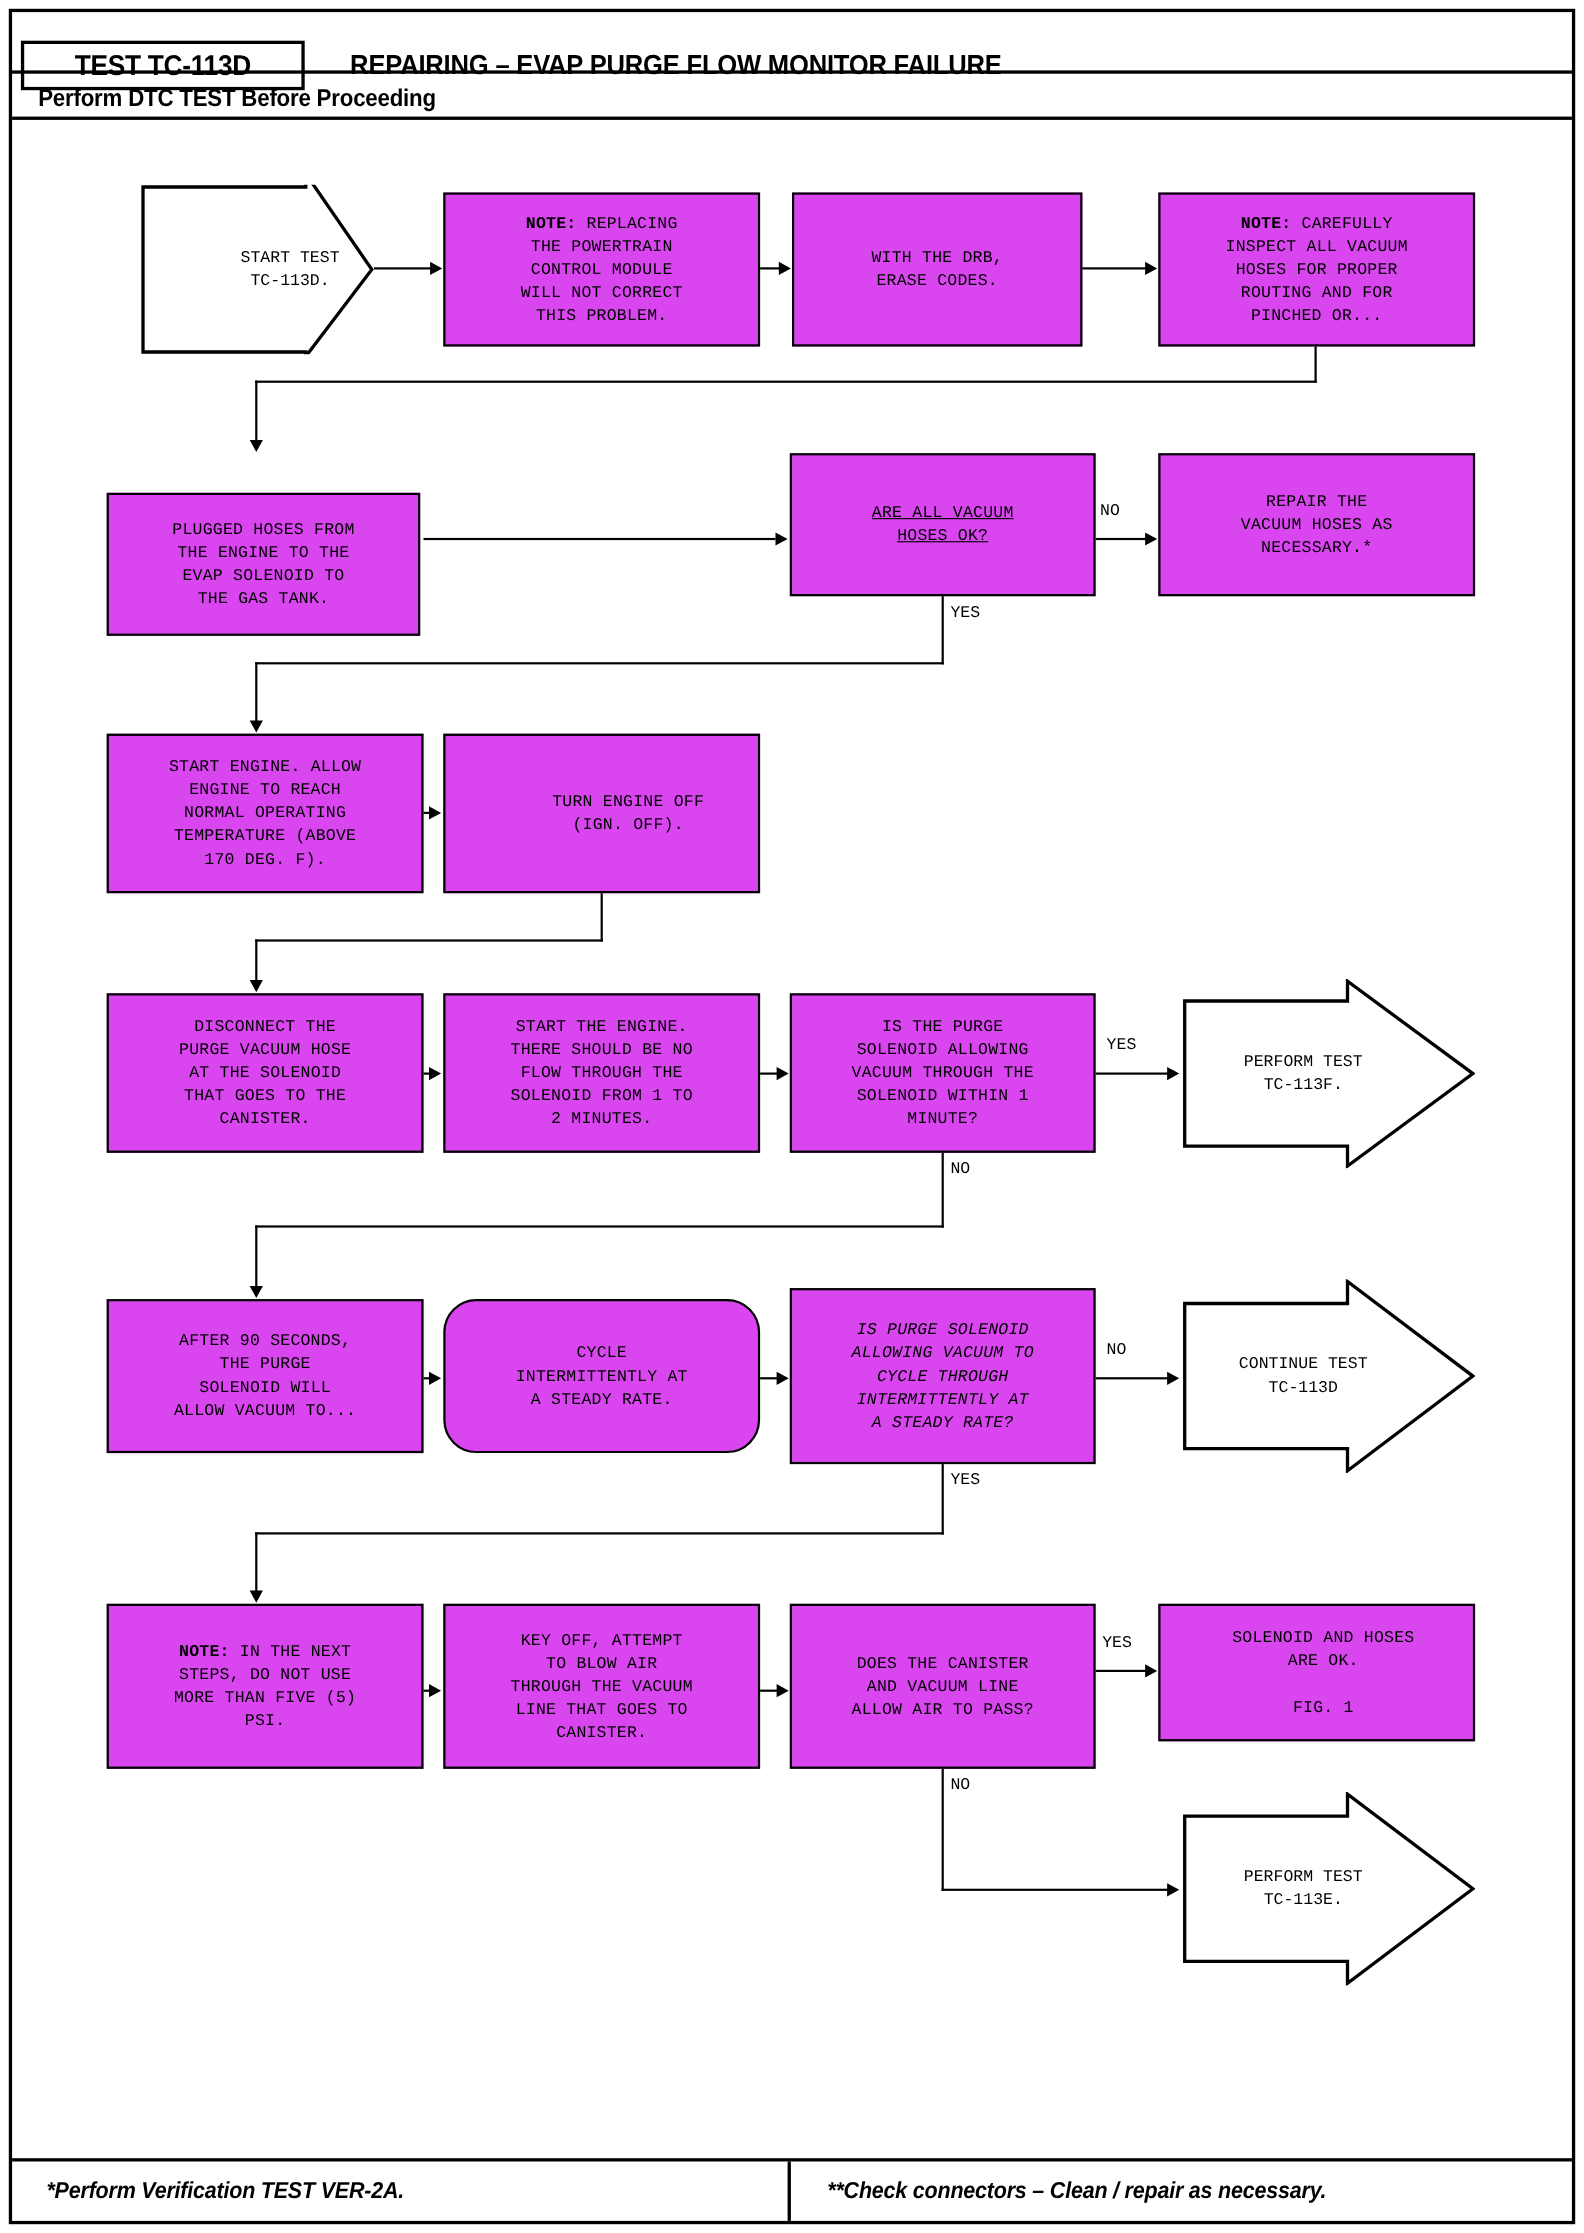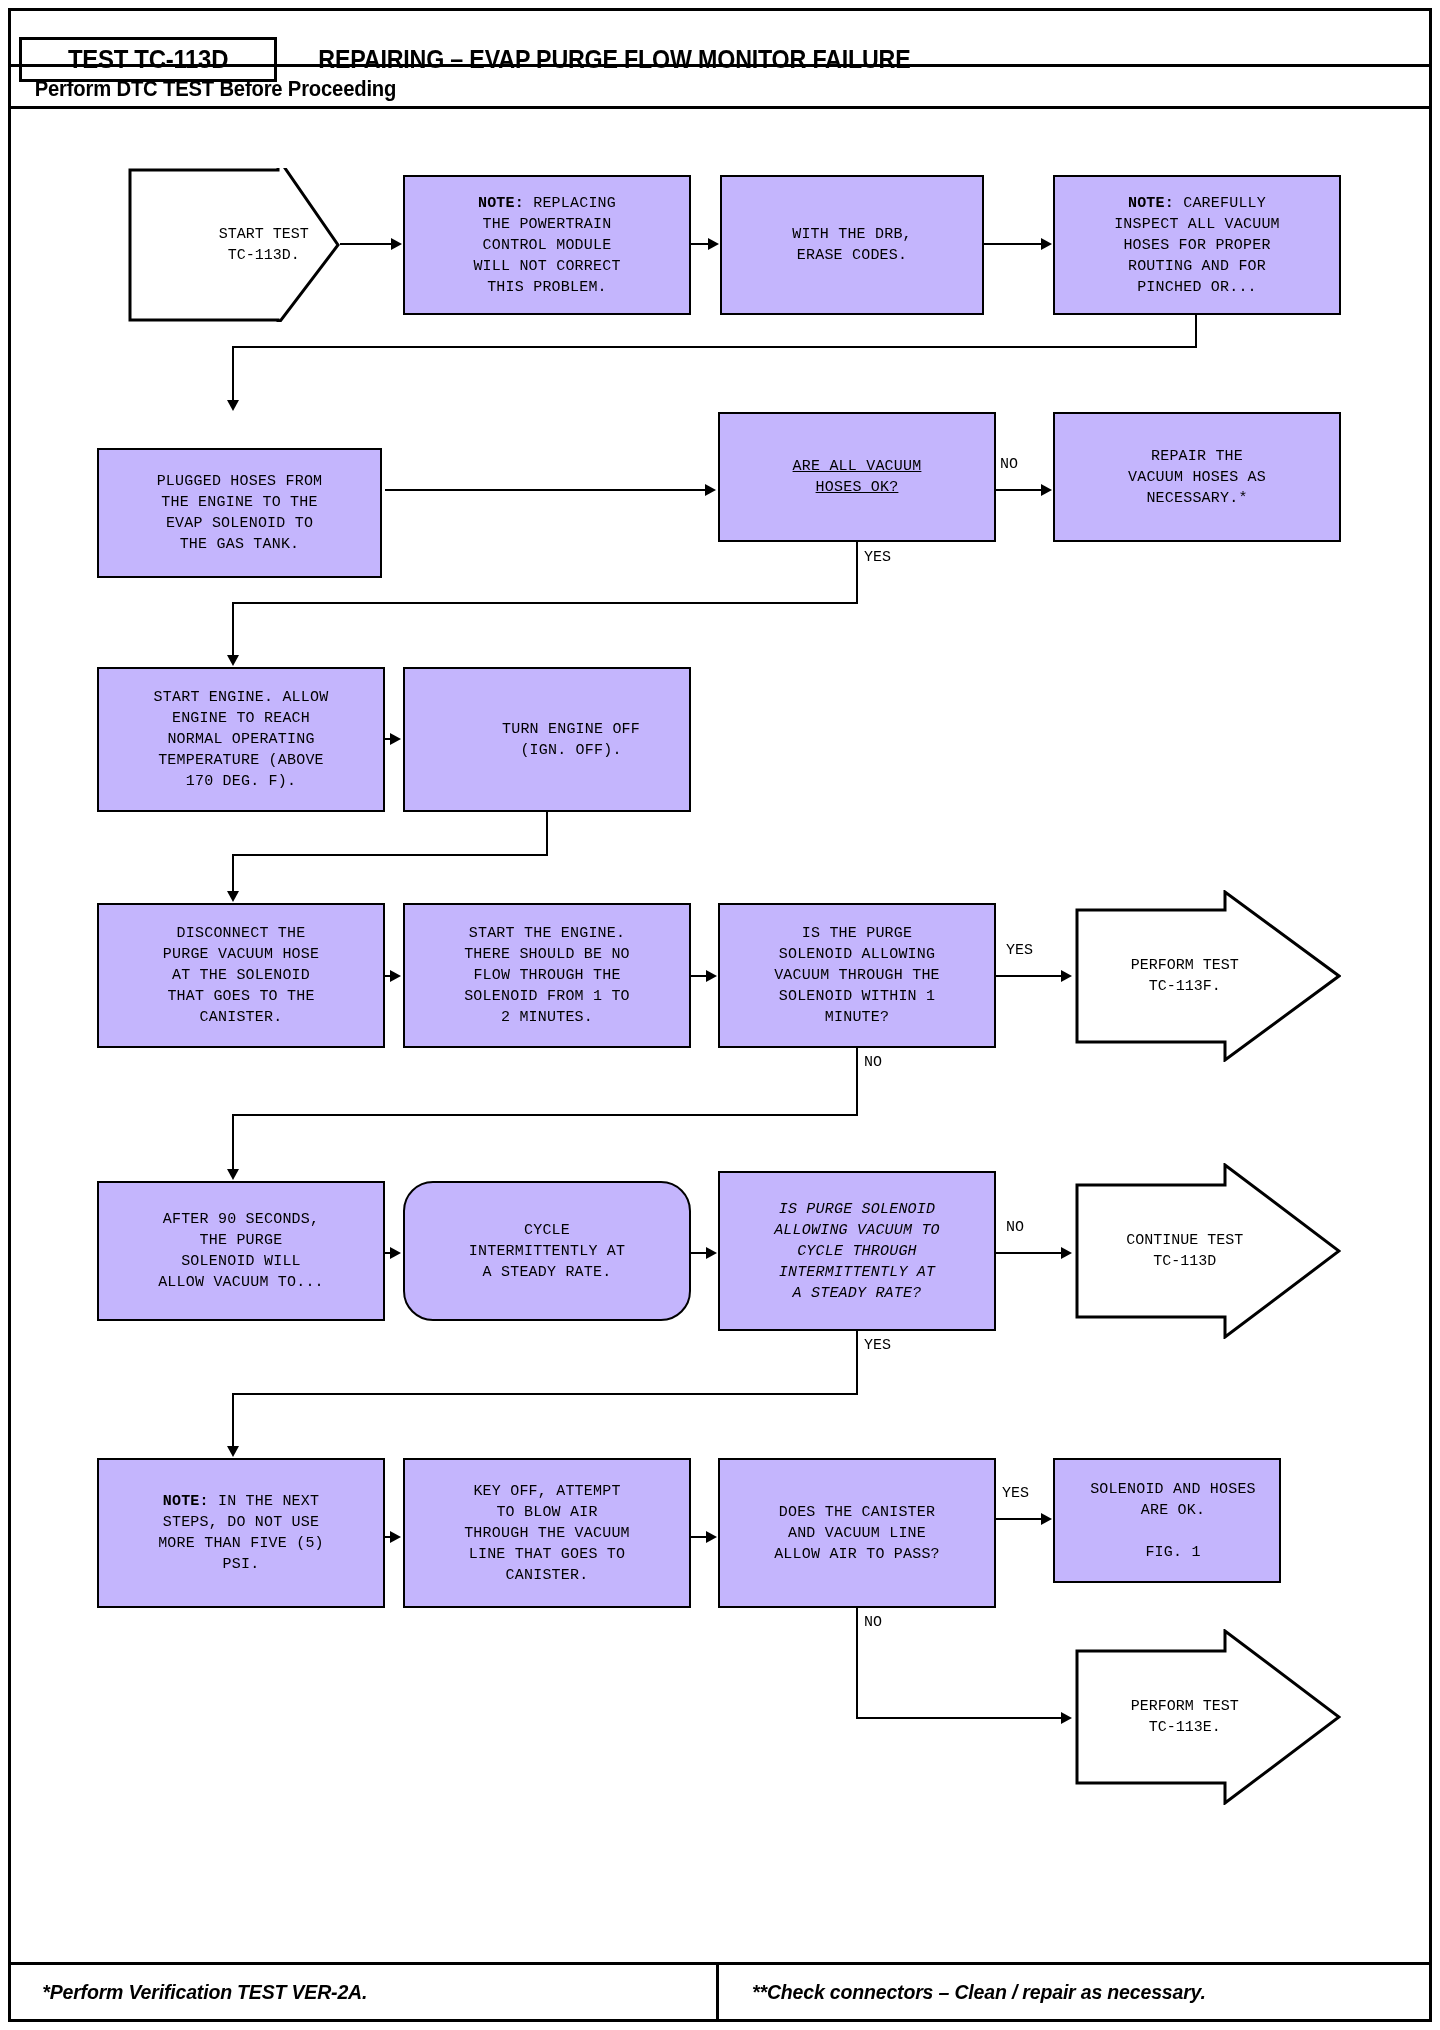--- a/index.html
+++ b/index.html
@@ -29,21 +29,21 @@
 
   
   .ftr-sep{position:absolute;left:11px;top:1962px;width:1418px;height:3px;background:#000;}
   .ftr-div{position:absolute;left:716px;top:1965px;width:3px;height:54px;background:#000;}
   .ftr-l{position:absolute;left:30px;top:1965px;height:54px;display:flex;align-items:center;}
   .ftr-r{position:absolute;left:735px;top:1965px;height:54px;display:flex;align-items:center;}
   .ftr-l span,.ftr-r span{font-size:21px;font-weight:bold;font-style:italic;
                           letter-spacing:-0.2px;transform:scaleX(0.93);display:inline-block;}
 
   
-  .node{position:absolute;box-sizing:border-box;border:2px solid #000;background:#c4b5fd;
+  .node{position:absolute;box-sizing:border-box;border:2px solid #000;background:#d946ef;
         display:flex;align-items:center;justify-content:center;text-align:center;}
   .node .txt{font-family:"Liberation Mono","DejaVu Sans Mono",monospace;
              font-size:15px;line-height:21px;color:#000;letter-spacing:0.2px;
              padding:2px 6px;white-space:pre-line;}
   .node .txt b{font-weight:bold;}
 
   
   .arrow-node{position:absolute;background:#fff;
     display:flex;align-items:center;justify-content:flex-start;text-align:center;}
   .arrow-node .sh{position:absolute;left:0;top:0;width:100%;height:100%;}
@@ -274,21 +274,21 @@
 LINE THAT GOES TO
 CANISTER.</div>
   </div>
 
   <div class="node" style="left:718px;top:1458px;width:278px;height:150px;">
     <div class="txt">DOES THE CANISTER
 AND VACUUM LINE
 ALLOW AIR TO PASS?</div>
   </div>
 
-  <div class="node" style="left:1053px;top:1458px;width:228px;height:125px;padding-left:12px;">
+  <div class="node" style="left:1053px;top:1458px;width:288px;height:125px;padding-left:12px;">
     <div class="txt">SOLENOID AND HOSES
 ARE OK.
 
 FIG. 1</div>
   </div>
 
   <div class="ln" style="left:385px;top:1536px;width:6px;height:2px;"></div>
   <div class="ah ah-r" style="left:390px;top:1531px;"></div>
   <div class="ln" style="left:691px;top:1536px;width:18px;height:2px;"></div>
   <div class="ah ah-r" style="left:706px;top:1531px;"></div>

